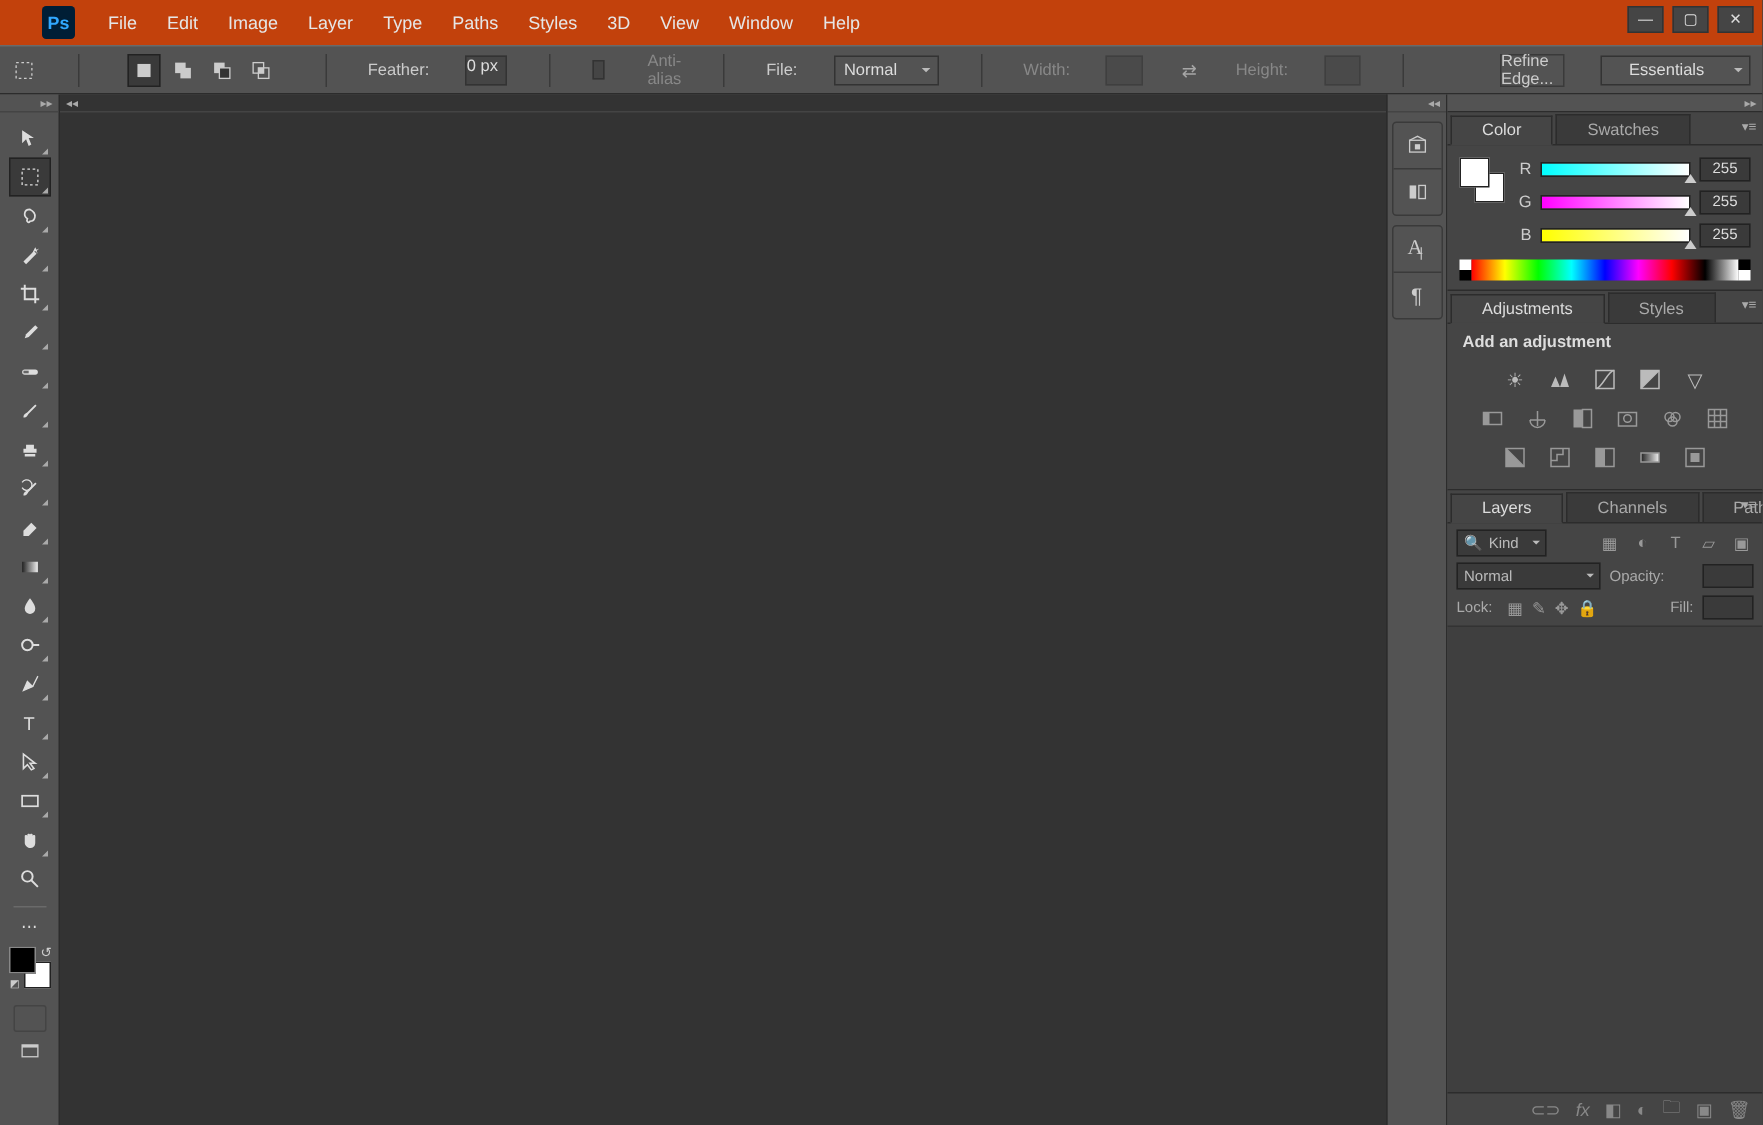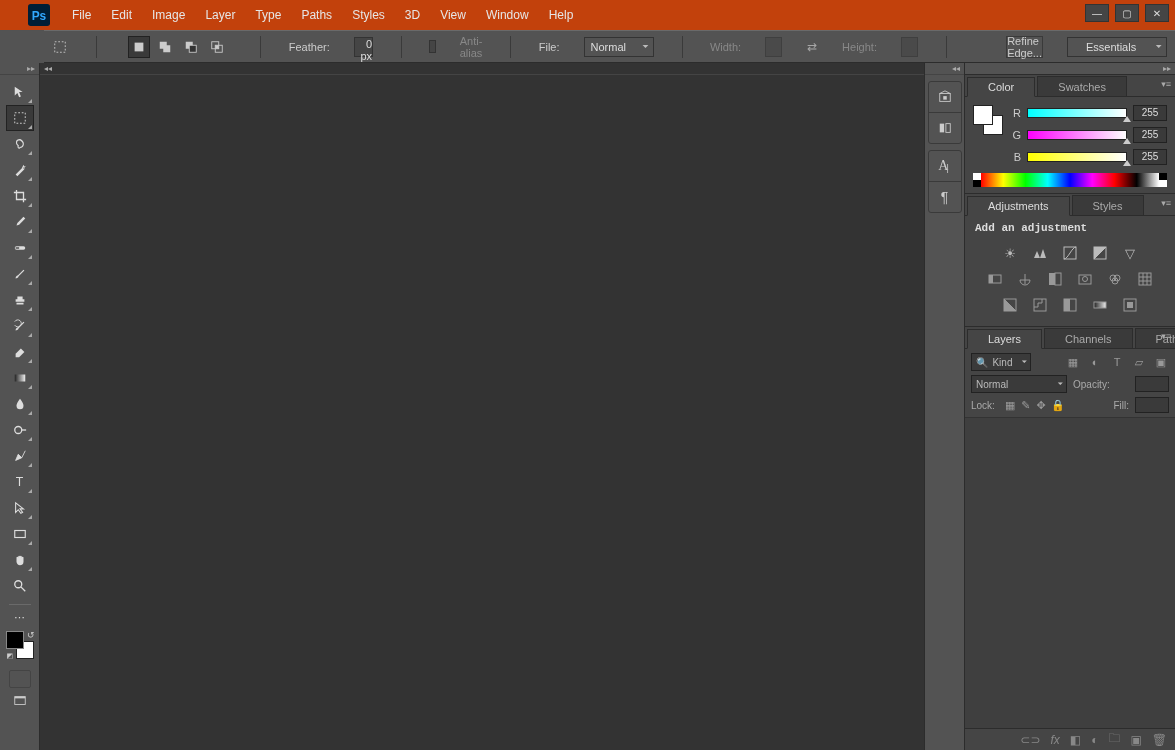--- a/index.html
+++ b/index.html
@@ -7,26 +7,26 @@
 
 
 .menubar { height: 30px; background: #c2410c; display: flex; align-items: center; padding-left: 24px; position: relative; }
 .logo { width: 30px; height: 22px; display: flex; align-items: center; justify-content: center; margin-right: 8px; }
 .logo svg { width: 22px; height: 22px; }
 .menubar-item { padding: 0 10px; height: 30px; line-height: 30px; color: #e6e6e6; font-size: 12px; cursor: default; }
 .window-controls { position: absolute; right: 6px; top: 4px; display: flex; gap: 6px; }
 .win-btn { width: 24px; height: 18px; background: #454545; border: 1px solid #333; color: #ddd; display: flex; align-items: center; justify-content: center; font-size: 10px; }
 
 
-.optionsbar { height: 33px; background: #535353; border-top: 1px solid #6a6a6a; border-bottom: 1px solid #2c2c2c; display: flex; align-items: center; padding: 0 8px; gap: 24px; margin-left: 44px; }
+.optionsbar { height: 33px; background: #535353; border-top: 1px solid #6a6a6a; border-bottom: 1px solid #2c2c2c; display: flex; align-items: center; padding: 0 8px; gap: 24px; }
 .optgroup { display: flex; align-items: center; gap: 4px; padding: 0 4px; height: 100%; }
 .opt-sep { width: 1px; height: 22px; background: #3a3a3a; margin: 0 4px; }
 .opt-icon { width: 22px; height: 22px; border: 1px solid transparent; display: flex; align-items: center; justify-content: center; font-size: 12px; color: #ddd; }
 .opt-label { font-size: 11px; color: #ccc; }
-.opt-input { width: 46px; height: 20px; background: #454545; border: 1px solid #333; color: #ddd; font-size: 11px; text-align: right; }
+.opt-input { width: 46px; height: 20px; background: #454545; border: 1px solid #333; color: #ddd; font-size: 11px; text-align: left; }
 .opt-select { height: 20px; background: #535353; border: 1px solid #333; color: #ddd; font-size: 11px; padding: 0 18px 0 6px; position: relative; display: flex; align-items: center; min-width: 70px; }
 .opt-select::after { content: "⏷"; position: absolute; right: 4px; font-size: 8px; color: #bbb; }
 .opt-checkbox { width: 13px; height: 13px; border: 1px solid #333; background: #454545; }
 .opt-button { height: 22px; background: #535353; border: 1px solid #3a3a3a; color: #ccc; font-size: 11px; padding: 0 0; display: flex; align-items: center; }
 .opt-right { margin-left: auto; }
 
 
 .main { display: flex; height: calc(750px - 63px); }
 .toolbar-wrap { width: 40px; background: #535353; border-right: 1px solid #2c2c2c; display: flex; flex-direction: column; }
 .collapse-tab { height: 12px; display: flex; align-items: center; justify-content: flex-end; padding-right: 4px; color: #aaa; font-size: 8px; border-bottom: 1px solid #444; }
@@ -77,21 +77,21 @@
 .grad-b { background: linear-gradient(to right, #ffff00, #ffffff); }
 .slider-thumb { position: absolute; right: -4px; top: 8px; width:0;height:0;border-left:4px solid transparent;border-right:4px solid transparent;border-bottom:6px solid #ccc;}
 .slider-val { width: 34px; height: 16px; background: #3a3a3a; border: 1px solid #222; text-align: center; color: #ddd; font-size: 10px; line-height: 14px; }
 .spectrum { height: 14px; margin-top: 8px; display:flex;}
 .spectrum .ramp { flex:1; background: linear-gradient(to right, red, yellow, lime, cyan, blue, magenta, red, #000, #fff); }
 .spectrum .bw-l { width:8px; background: linear-gradient(#fff 50%,#000 50%); }
 .spectrum .bw-r { width:8px; background: linear-gradient(#000 50%,#fff 50%); }
 
 
 .adj-panel { background: #454545; border-bottom: 1px solid #2c2c2c; padding-bottom: 8px; }
-.adj-title { padding: 6px 10px; font-weight: bold; color: #ddd; font-size: 11px; font-family: Liberation Mono, monospace; }
+.adj-title { padding: 6px 10px; font-weight: bold; color: #ddd; font-size: 11px; }
 .adj-icons { display: flex; justify-content: center; gap: 10px; padding: 4px 0; }
 .adj-icon { width: 20px; height: 18px; display: flex; align-items: center; justify-content: center; color: #bbb; font-size: 13px; }
 .adj-icon svg { width:16px; height:16px; }
 
 
 .layers-panel { flex: 1; display: flex; flex-direction: column; background: #454545; }
 .layers-controls { padding: 4px 6px; border-bottom: 1px solid #333; display:flex; flex-direction:column; gap:4px;}
 .lc-row { display: flex; align-items: center; gap: 6px; }
 .lc-select { flex: none; width: 60px; height: 18px; background: #3a3a3a; border: 1px solid #222; color: #bbb; font-size: 10px; display:flex; align-items:center; padding:0 4px; position:relative;}
 .lc-select::after{content:"⏷"; position:absolute; right:3px; font-size:7px;}

